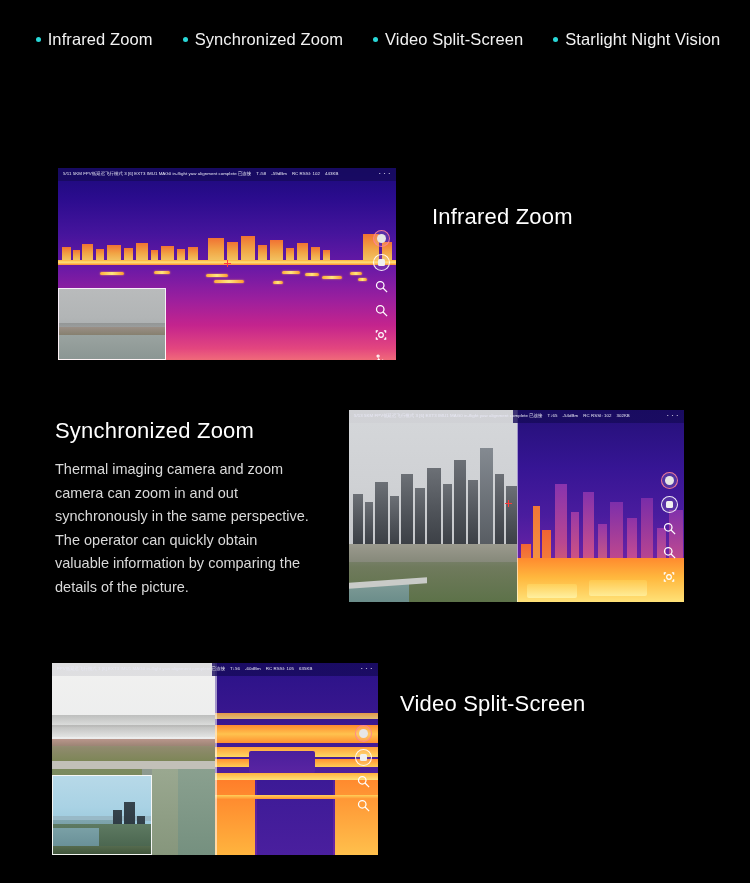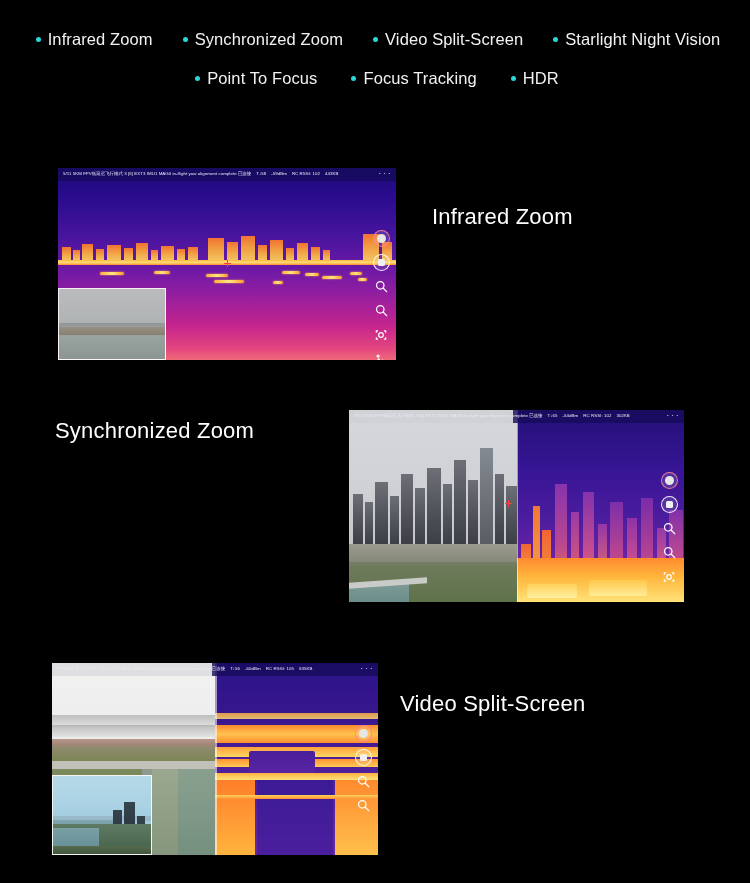--- a/index.html
+++ b/index.html
@@ -308,34 +308,20 @@
     <div class="tag">
       <span class="tag-dot"></span>
       <span class="tag-label">Video Split-Screen</span>
     </div>
     <div class="tag">
       <span class="tag-dot"></span>
       <span class="tag-label">Starlight Night Vision</span>
     </div>
   </div>
 
-  <div class="tag-row row-2">
-    <div class="tag">
-      <span class="tag-dot"></span>
-      <span class="tag-label">Point To Focus</span>
-    </div>
-    <div class="tag">
-      <span class="tag-dot"></span>
-      <span class="tag-label">Focus Tracking</span>
-    </div>
-    <div class="tag">
-      <span class="tag-dot"></span>
-      <span class="tag-label">HDR</span>
-    </div>
-  </div>
 
 </div>
 
 <div class="section" id="section-infrared">
 
   <div class="screen" id="screen-1">
     <div class="scene">
       <div class="thermal-sky"></div>
 
       <div class="thermal-city">
@@ -431,20 +417,21 @@
   <div class="text-col right-pad">
     <div class="sec-title">Infrared Zoom</div>
   </div>
 
 </div>
 
 <div class="section" id="section-sync">
 
   <div class="text-col left-col">
     <div class="sec-title">Synchronized Zoom</div>
+    <div class="sec-body">Thermal imaging camera and zoom camera can zoom in and out synchronously in the same perspective. The operator can quickly obtain valuable information by comparing the details of the picture.</div>
   </div>
 
   <div class="screen" id="screen-2" style="margin-left:22px;">
     <div class="scene">
 
       <div style="position:absolute; left:0; top:0; width:50%; height:100%; overflow:hidden;">
         <div class="rgb-sky"></div>
         <div class="rgb-tower" style="left:4px;  width:10px; height:50px; bottom:58px;"></div>
         <div class="rgb-tower" style="left:16px; width:8px;  height:42px; bottom:58px;"></div>
         <div class="rgb-tower" style="left:26px; width:13px; height:62px; bottom:58px;"></div>

